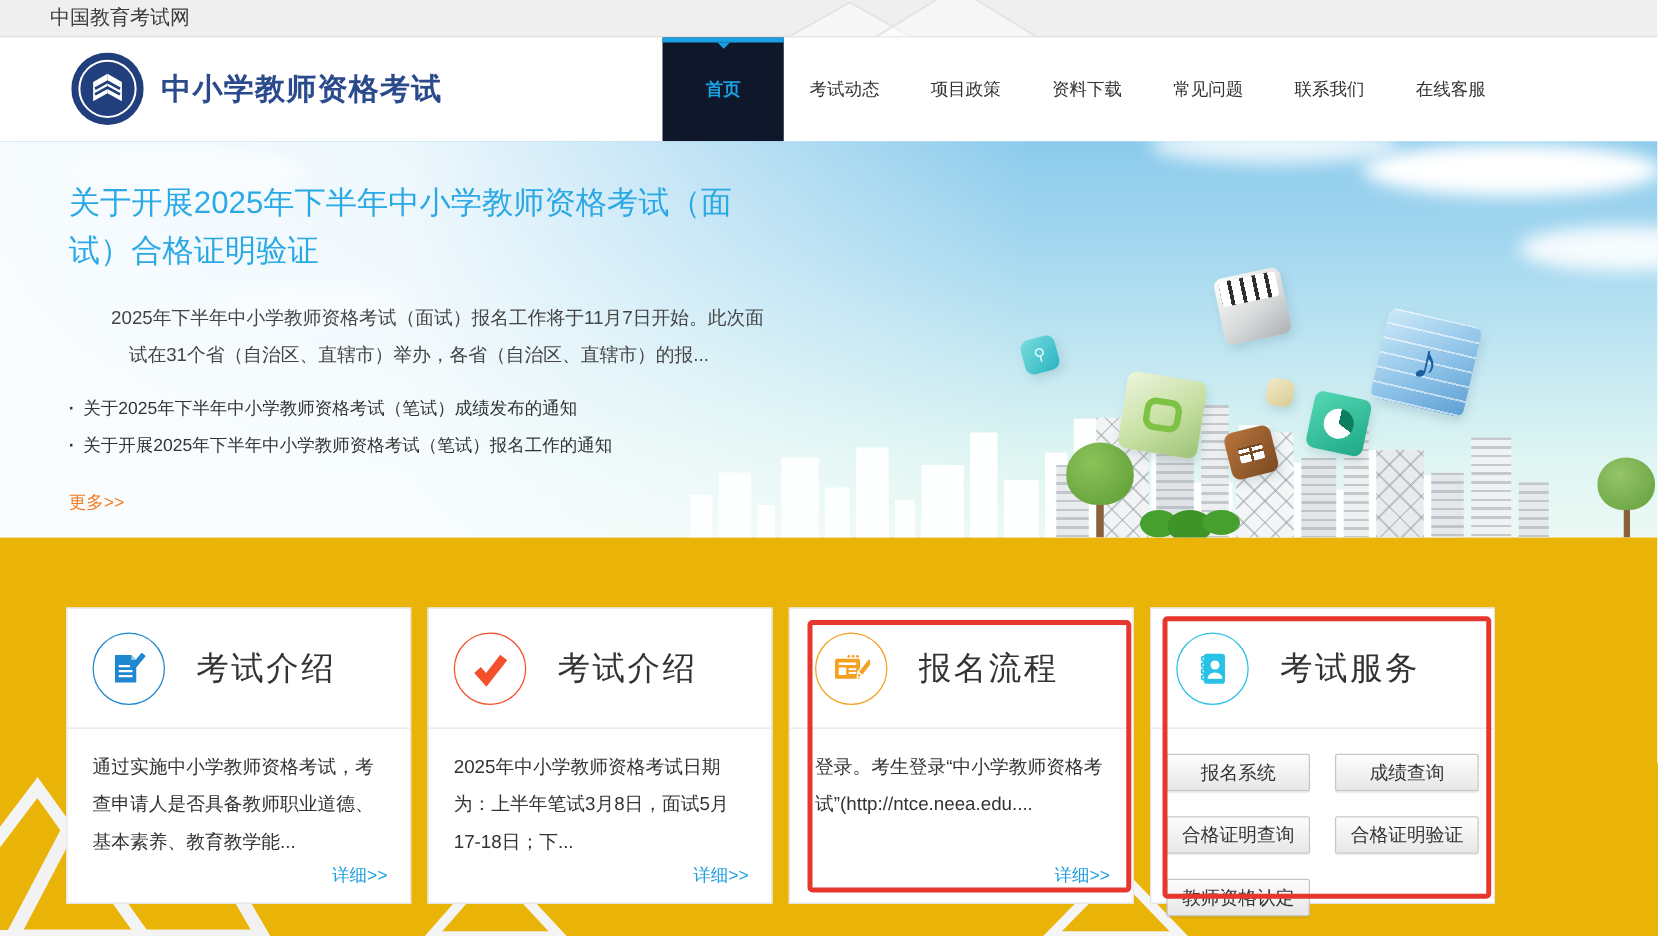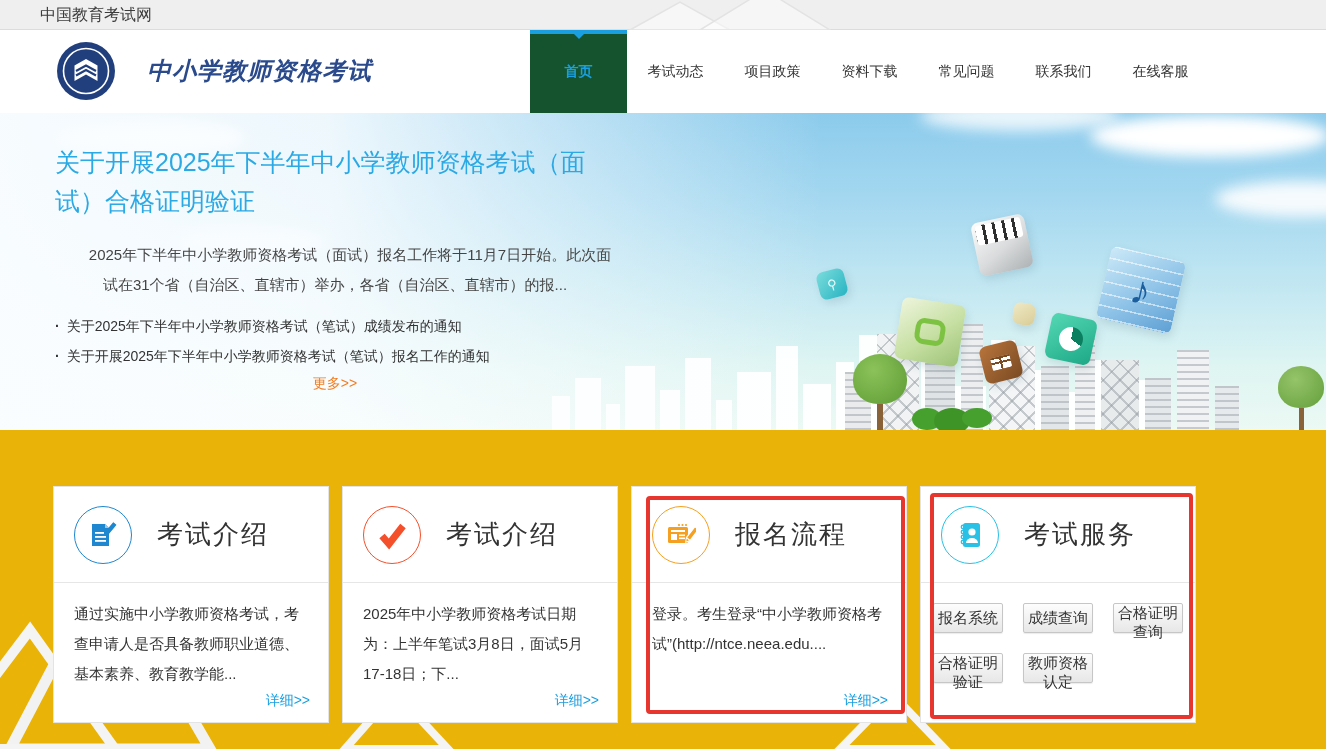--- a/index.html
+++ b/index.html
@@ -7,25 +7,25 @@
     font-family:"Liberation Sans","DejaVu Sans",sans-serif; }
 
   
   .topbar { position:relative; height:30px; background:#efefef; border-bottom:1px solid #dcdcdc; }
   .topbar-site { position:absolute; left:40px; top:0; line-height:30px; font-size:16px; color:#3c3c3c; }
   .topbar-deco { position:absolute; left:600px; top:0; }
 
   
   .header { position:relative; height:83px; background:#fff; }
   .brand { position:absolute; left:57px; top:12px; display:flex; align-items:center; cursor:pointer; }
-  .brand-title { margin-left:32px; font-size:24px; color:#2a4a8c; font-weight:bold; letter-spacing:1px;font-style:italic; }
+  .brand-title { margin-left:14px; font-size:24px; color:#2a4a8c; font-weight:bold; letter-spacing:1px; }
   .nav { position:absolute; left:530px; top:0; height:83px; display:flex; list-style:none; }
   .nav li { position:relative; width:97px; height:83px; line-height:83px; text-align:center;
     font-size:14px; color:#333; cursor:pointer; }
-  .nav li.active { background:#14532d; color:#1a9fe0; font-weight:bold; }
+  .nav li.active { background:#0f172a; color:#1a9fe0; font-weight:bold; }
   .nav li.active::before { content:""; position:absolute; left:0; top:0; width:100%; height:4px; background:#1a9fe0; }
   .nav li.active::after { content:""; position:absolute; left:50%; top:4px; margin-left:-5px;
     border-left:5px solid transparent; border-right:5px solid transparent; border-top:5px solid #1a9fe0; }
 
   
   .banner { position:relative; height:317px; overflow:hidden;
     background:linear-gradient(180deg,#8ccbec 0%,#a5d8f0 28%,#c6e9f2 58%,#def5f2 80%,#ecf9f4 100%); }
   .banner-whiteout { position:absolute; left:0; top:0; width:62%; height:100%; z-index:2;
     background:linear-gradient(90deg, rgba(250,253,255,.97) 0%, rgba(250,253,255,.88) 40%, rgba(250,253,255,0) 100%); }
   .cloud { position:absolute; background:#fff; border-radius:50%; filter:blur(7px); z-index:1; }
@@ -43,37 +43,37 @@
   .bush { position:absolute; bottom:-4px; display:flex; z-index:3; }
   .bush i { display:block; background:#46a02e; border-radius:50%; margin-right:-8px; }
   .cube { position:absolute; z-index:3; border-radius:7px; display:flex; align-items:center; justify-content:center;
     box-shadow:2px 4px 8px rgba(80,110,130,.18); }
   .banner-content { position:absolute; left:55px; top:30px; width:560px; z-index:5; }
   .banner-title { font-size:25px; line-height:39px; color:#2ba9e4; font-weight:normal; cursor:pointer; }
   .banner-summary { margin-top:19px; font-size:15px; line-height:30px; color:#444; text-indent:2em;text-align:center; }
   .banner-news { list-style:none; margin-top:11px; }
   .banner-news li { font-size:14px; line-height:30px; color:#333; cursor:pointer; }
   .banner-news li::before { content:"·"; font-weight:bold; margin-right:7px; color:#333; }
-  .banner-more { display:block; text-align:center; margin-top:4px; font-size:14px; color:#f47b20;
+  .banner-more { display:block; text-align:left; margin-top:22px; font-size:14px; color:#f47b20;
     text-decoration:none; cursor:pointer; }
 
   
   .main { position:relative; height:319px; background:#eab308;text-decoration:underline; }
   .main-deco { position:absolute; left:0; bottom:0; z-index:0; }
   .cards { position:absolute; left:53px; top:56px; display:flex; gap:13px; z-index:1; }
   .card { position:relative; width:276px; height:237px; background:#fff; border:1px solid #e4e4e4; }
   .card-head { height:95px; display:flex; align-items:center; padding-left:20px; }
   .icon-circle { width:58px; height:58px; border-radius:50%; border:1px solid; display:flex;
     align-items:center; justify-content:center; background:#fff; }
   .card-title { margin-left:25px; font-size:26px; color:#333; letter-spacing:2px; }
   .card-divider { border-top:1px solid #e6e6e6; }
   .card-body { padding:16px 20px 0 20px; font-size:15px; line-height:30px; color:#333; }
   .card-link { position:absolute; right:18px; bottom:12px; font-size:14px; color:#1a9ee0;
     text-decoration:none; cursor:pointer; }
-  .svc-grid { display:grid; grid-template-columns:1fr 1fr 1fr; column-gap:10px; row-gap:12px; margin:20px 12px 0 12px;gap:20px; }
+  .svc-grid { display:grid; grid-template-columns:1fr 1fr; column-gap:10px; row-gap:12px; margin:20px 12px 0 12px;gap:20px; }
   .svc-btn { height:30px; font-size:15px; color:#333; font-family:inherit; border:1px solid #c6c6c6; border-radius:2px;
     background:linear-gradient(180deg,#fdfdfd,#e7e7e7); box-shadow:0 1px 1px rgba(0,0,0,.08); cursor:pointer; }
   .hl-box { position:absolute; border:4px solid #e7362e; border-radius:4px; pointer-events:none; z-index:3; }
   .hl-box.box3 { left:14px; top:9px; right:1px; bottom:8px; }
   .hl-box.box4 { left:9px; top:6px; right:2px; bottom:3px; }
 </style>
 </head>
 <body>
 
 <div class="topbar">

